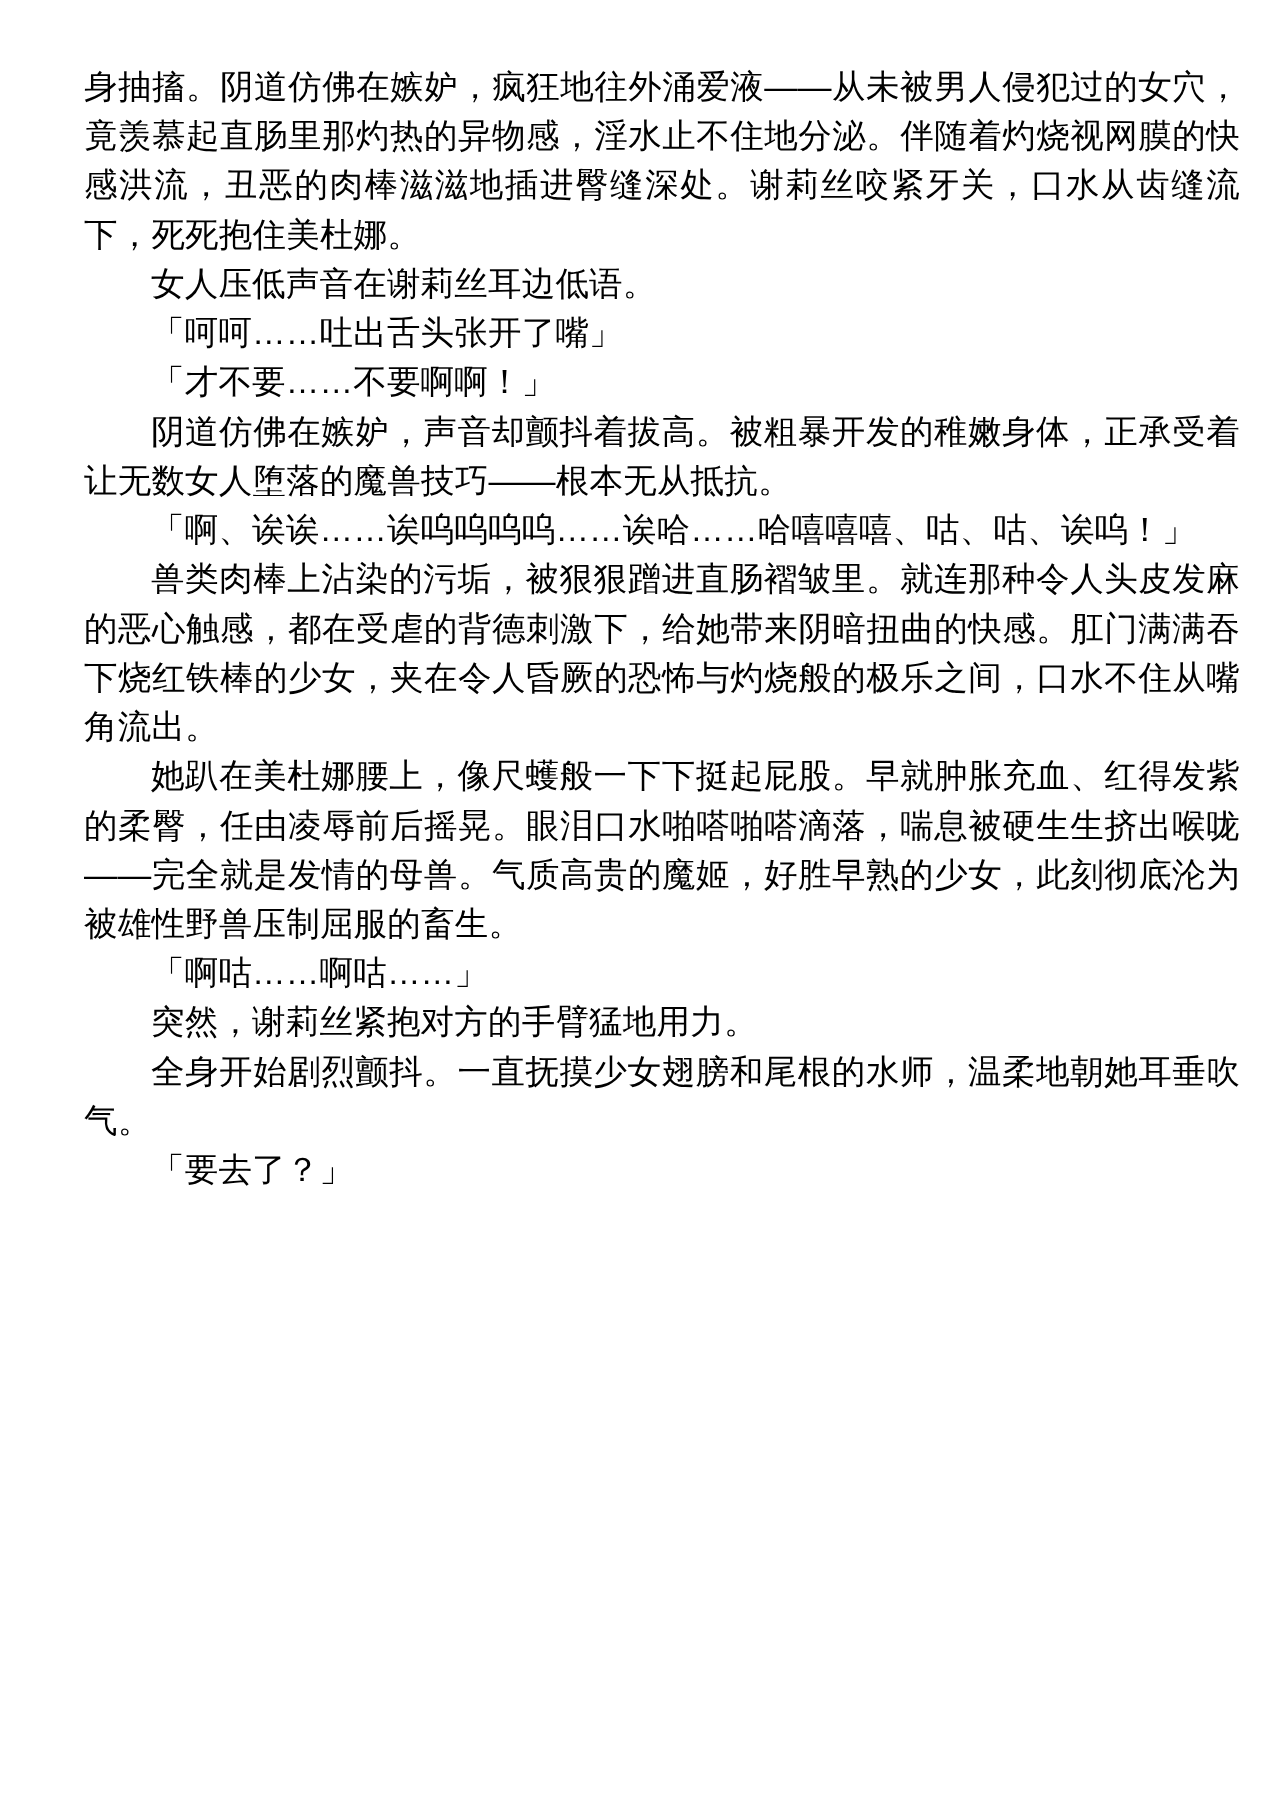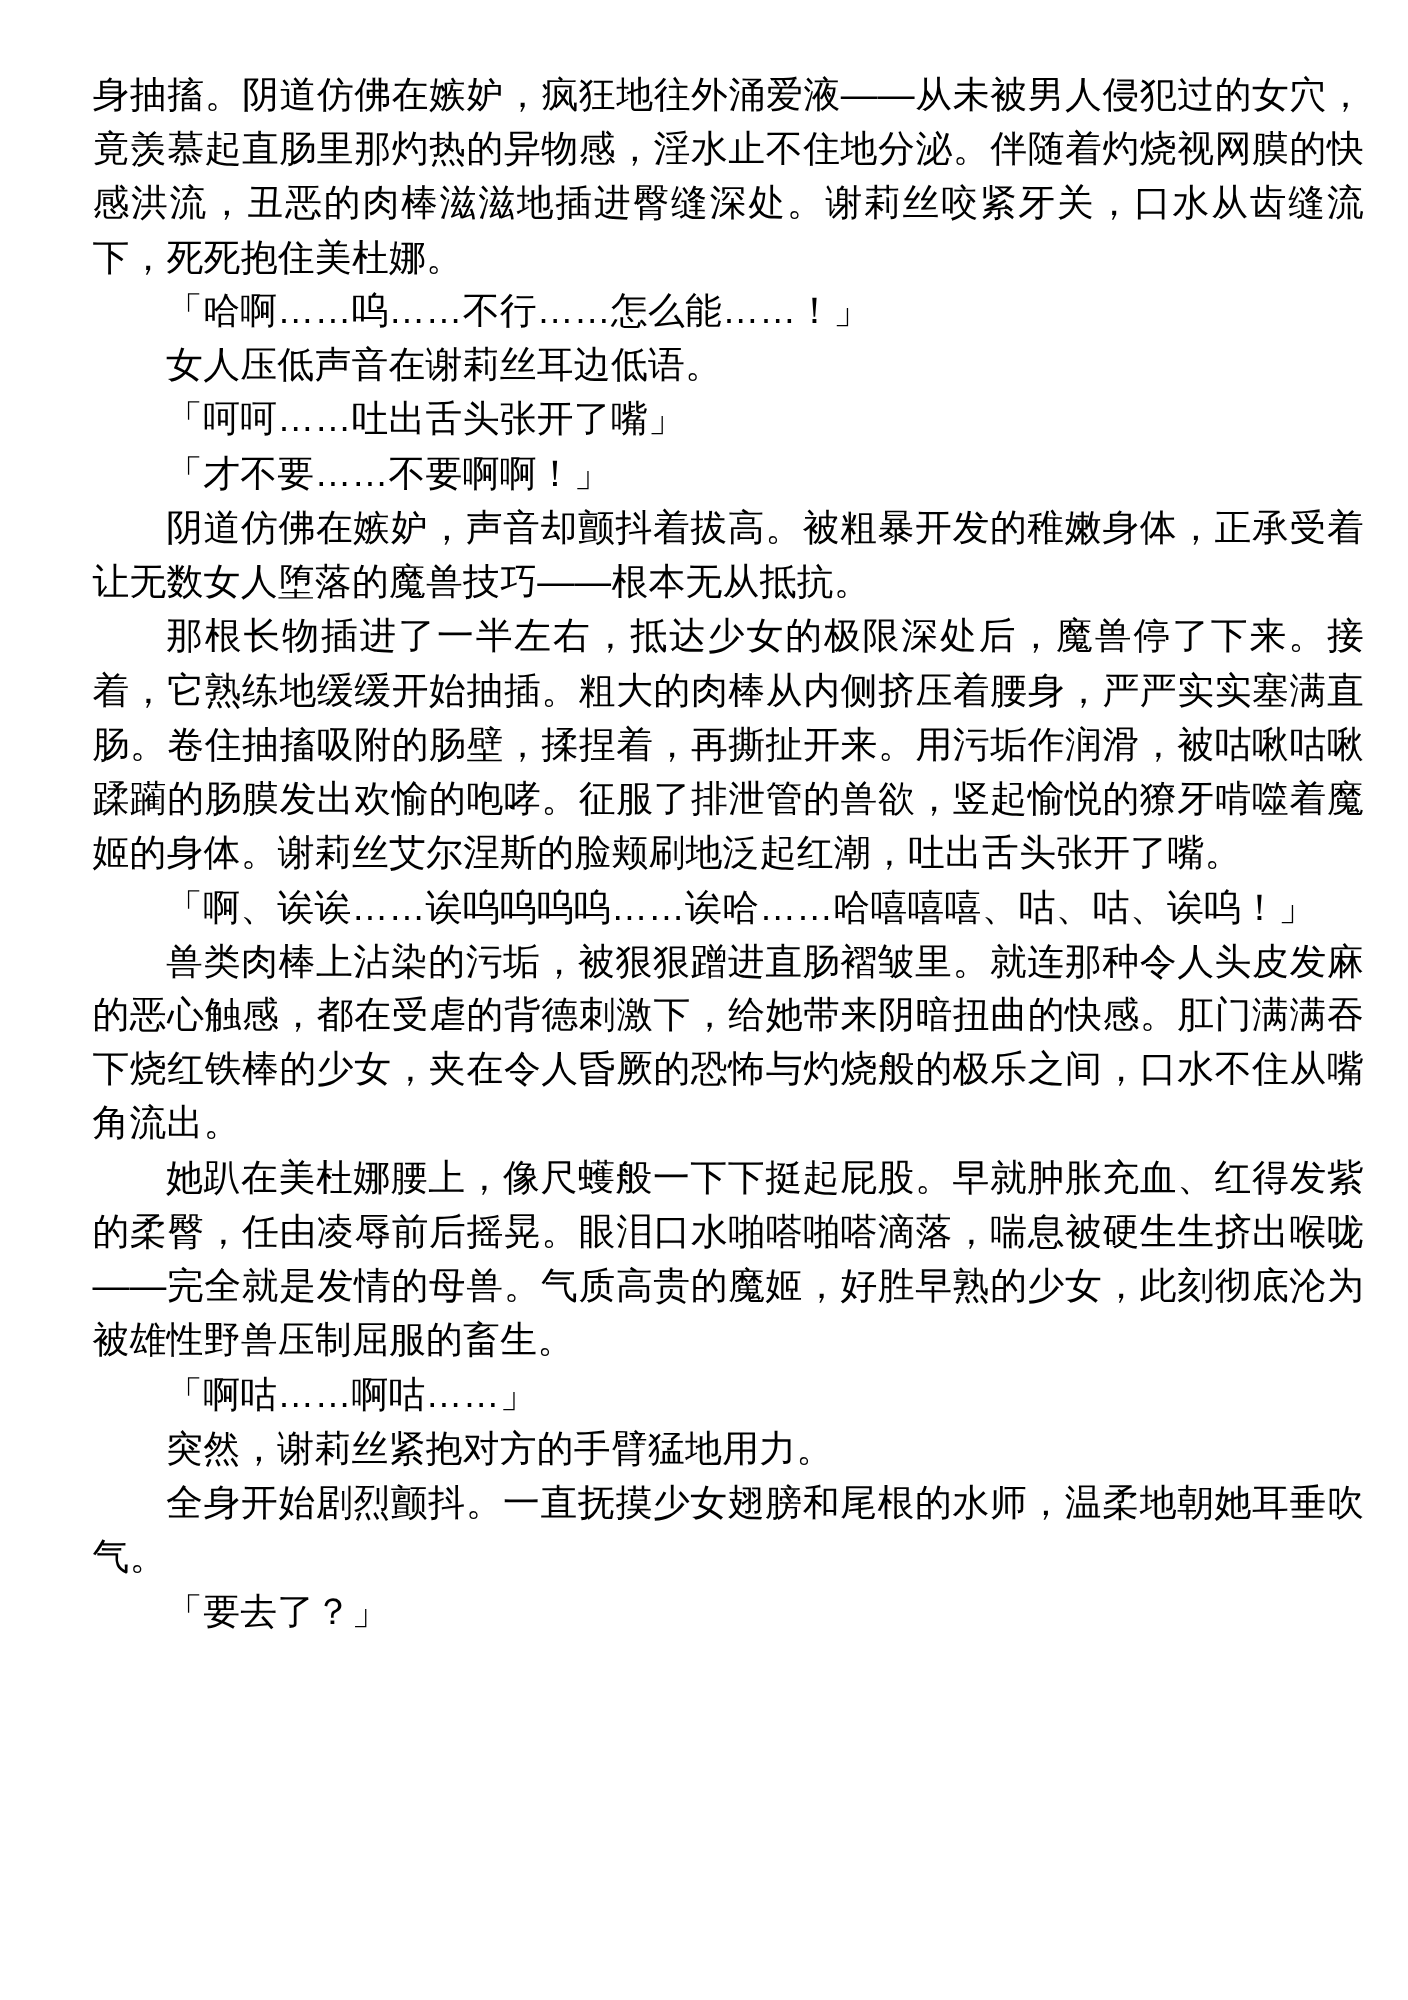--- a/index.html
+++ b/index.html
@@ -34,26 +34,24 @@
   p.indent {
     text-indent: 2em;
   }
 </style>
 </head>
 <body>
 
 <div class="page">
   <div class="text-body">
     <p>身抽搐。阴道仿佛在嫉妒，疯狂地往外涌爱液——从未被男人侵犯过的女穴，竟羡慕起直肠里那灼热的异物感，淫水止不住地分泌。伴随着灼烧视网膜的快感洪流，丑恶的肉棒滋滋地插进臀缝深处。谢莉丝咬紧牙关，口水从齿缝流下，死死抱住美杜娜。</p>
-    <p class="indent">「哈啊……呜……不行……怎么能……！」</p>
     <p class="indent">女人压低声音在谢莉丝耳边低语。</p>
     <p class="indent">「呵呵……吐出舌头张开了嘴」</p>
     <p class="indent">「才不要……不要啊啊！」</p>
     <p class="indent">阴道仿佛在嫉妒，声音却颤抖着拔高。被粗暴开发的稚嫩身体，正承受着让无数女人堕落的魔兽技巧——根本无从抵抗。</p>
-    <p class="indent">那根长物插进了一半左右，抵达少女的极限深处后，魔兽停了下来。接着，它熟练地缓缓开始抽插。粗大的肉棒从内侧挤压着腰身，严严实实塞满直肠。卷住抽搐吸附的肠壁，揉捏着，再撕扯开来。用污垢作润滑，被咕啾咕啾蹂躏的肠膜发出欢愉的咆哮。征服了排泄管的兽欲，竖起愉悦的獠牙啃噬着魔姬的身体。谢莉丝艾尔涅斯的脸颊刷地泛起红潮，吐出舌头张开了嘴。</p>
     <p class="indent">「啊、诶诶……诶呜呜呜呜……诶哈……哈嘻嘻嘻、咕、咕、诶呜！」</p>
     <p class="indent">兽类肉棒上沾染的污垢，被狠狠蹭进直肠褶皱里。就连那种令人头皮发麻的恶心触感，都在受虐的背德刺激下，给她带来阴暗扭曲的快感。肛门满满吞下烧红铁棒的少女，夹在令人昏厥的恐怖与灼烧般的极乐之间，口水不住从嘴角流出。</p>
     <p class="indent">她趴在美杜娜腰上，像尺蠖般一下下挺起屁股。早就肿胀充血、红得发紫的柔臀，任由凌辱前后摇晃。眼泪口水啪嗒啪嗒滴落，喘息被硬生生挤出喉咙——完全就是发情的母兽。气质高贵的魔姬，好胜早熟的少女，此刻彻底沦为被雄性野兽压制屈服的畜生。</p>
     <p class="indent">「啊咕……啊咕……」</p>
     <p class="indent">突然，谢莉丝紧抱对方的手臂猛地用力。</p>
     <p class="indent">全身开始剧烈颤抖。一直抚摸少女翅膀和尾根的水师，温柔地朝她耳垂吹气。</p>
     <p class="indent">「要去了？」</p>
   </div>
 </div>
 

